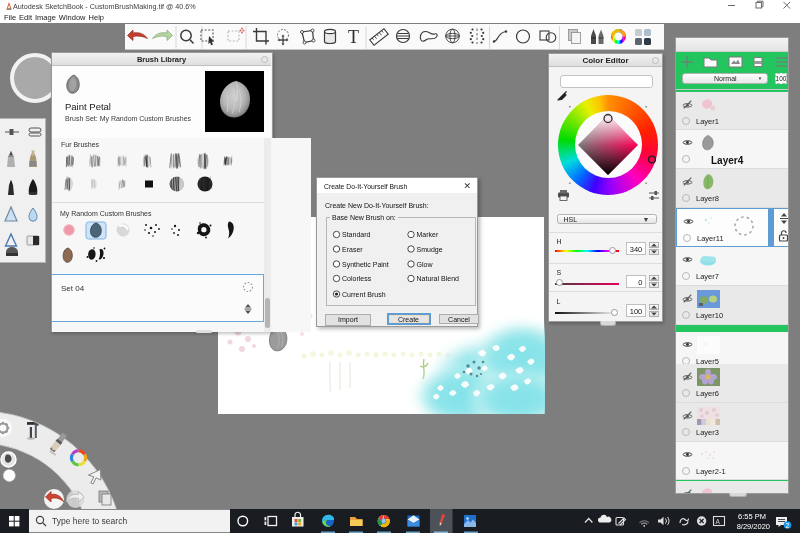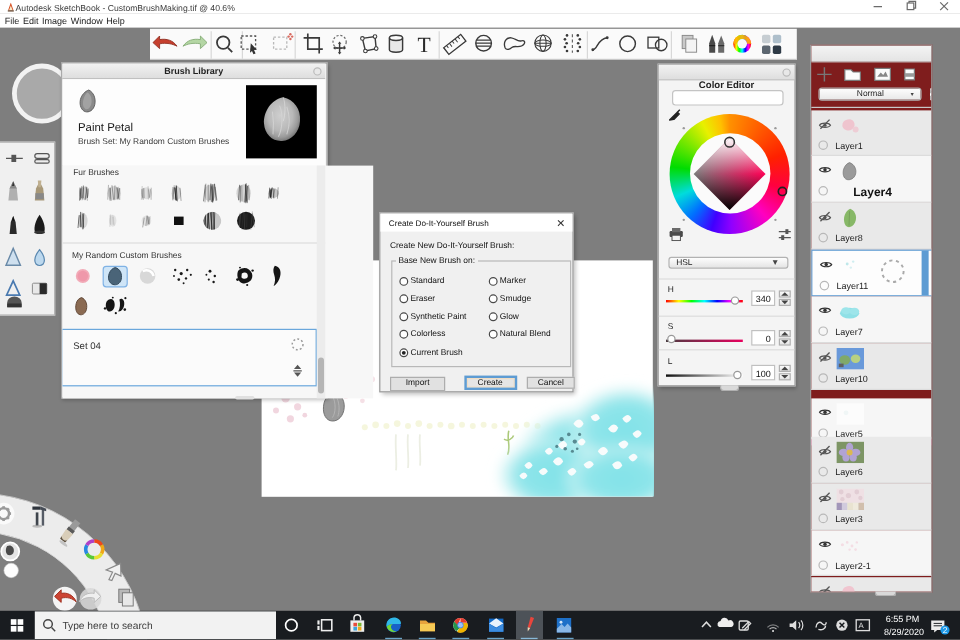--- a/index.html
+++ b/index.html
@@ -717,21 +717,21 @@
  <div class="abs" style="left:99.5px;top:67.5px;">Smudge</div>
  <div class="abs" style="left:99.5px;top:82.5px;">Glow</div>
  <div class="abs" style="left:99.5px;top:97px;">Natural Blend</div>
  <div class="abs" style="left:8px;top:136px;width:44px;height:10px;background:#e1e1e1;border:1px solid #adadad;text-align:center;line-height:10px;">Import</div>
  <div class="abs" style="left:69.5px;top:135px;width:44px;height:12px;background:#e5e5e5;border:2px solid #5e9cd3;box-shadow:inset 0 0 0 1px #f0ddc4;text-align:center;line-height:9px;box-sizing:border-box;">Create</div>
  <div class="abs" style="left:122px;top:136px;width:40px;height:10px;background:#e1e1e1;border:1px solid #adadad;text-align:center;line-height:10px;box-sizing:border-box;">Cancel</div>
 </div>
 
 <div class="abs" id="coloredit" style="left:548px;top:53px;width:115px;height:269px;background:#f4f4f4;border:1px solid #9a9a9a;box-sizing:border-box;box-shadow:1px 2px 3px rgba(0,0,0,0.22);">
  <div class="abs" style="left:0;top:0;width:113px;height:12px;background:linear-gradient(#f2f2f2,#dedede);border-bottom:1px solid #c0c0c0;">
-  <div style="text-align:center;font-size:8px;color:#222;padding-top:12px;font-weight:bold;">Color Editor</div>
+  <div style="text-align:center;font-size:8px;color:#222;padding-top:2px;font-weight:bold;">Color Editor</div>
   <div class="abs" style="right:3px;top:2.5px;width:7px;height:7px;border-radius:50%;background:#e8e8e8;border:1px solid #bbb;box-sizing:border-box;"></div>
  </div>
  <div class="abs" style="left:11px;top:21px;width:91px;height:11px;background:#fff;border:1px solid #c4c4c4;border-radius:3px;"></div>
  <svg class="abs" style="left:7px;top:36px" width="12" height="12" viewBox="0 0 12 12">
       <path d="M10.5 1.5 L8 4 M2 10 L4.5 7.5 L8.5 3.5 L10 5 L5.5 9.5 L2 10 Z" stroke="#222" stroke-width="1.2" fill="#222" stroke-linejoin="round"></path>
     </svg>
 
  <div class="abs" style="left:9px;top:40.6px;width:100px;height:100px;border-radius:50%;background:conic-gradient(from 0deg,#ff9100 0deg,#ff2000 70deg,#ff0040 105deg,#ff00c0 140deg,#9000ff 178deg,#4000ff 198deg,#0070ff 222deg,#00dcdc 247deg,#00dc00 277deg,#7ce800 307deg,#e8f000 332deg,#ffc000 350deg,#ff9100 360deg);"></div>
  <div class="abs" style="left:25.5px;top:57.1px;width:67px;height:67px;border-radius:50%;background:#fbfbfb;"></div>
  <svg class="abs" style="left:9px;top:40.6px" width="100" height="100" viewBox="0 0 100 100">
@@ -824,21 +824,21 @@
       </div>
   <div style="width:10px;height:6px;background:linear-gradient(#fcfcfc,#e2e2e2);border:1px solid #b0b0b0;box-sizing:border-box;margin-top:1px;">
         <svg style="display:block;margin:0 auto" width="8" height="4" viewBox="0 0 8 4">
           <path d="M4 3.5 L7 0.5 L1 0.5 Z" fill="#444"></path>
         </svg>
       </div>
  </div>
 </div>
 <div class="abs" style="left:600px;top:321px;width:16px;height:5px;background:#d9d9d9;border:1px solid #b0b0b0;border-top:none;border-radius:0 0 3px 3px;box-sizing:border-box;"></div>
 
-<div class="abs" id="layers" style="left:675px;top:37px;width:102px;height:457px;background:#7f1d1d;border:1px solid #9a9a9a;box-sizing:border-box;overflow:hidden;">
+<div class="abs" id="layers" style="left:675px;top:37px;width:114px;height:457px;background:#22c55e;border:1px solid #9a9a9a;box-sizing:border-box;overflow:hidden;">
  <div class="abs" style="left:0;top:0;width:123px;height:13px;background:linear-gradient(#f4f4f4,#e4e4e4);border-bottom:1px solid #cfcfcf;">
   <div class="abs" style="right:3px;top:3px;width:7px;height:7px;border-radius:50%;background:#e8e8e8;border:1px solid #bbb;box-sizing:border-box;"></div>
  </div>
  <svg class="abs" style="left:0;top:15px" width="118" height="18" viewBox="0 0 118 18">
   <g stroke="#777" stroke-width="1.2" fill="none">
    <line x1="5" y1="9" x2="17" y2="9"></line>
         <line x1="11" y1="3" x2="11" y2="15"></line>
   </g>
   <g stroke="#7a7a7a" stroke-width="1" fill="none">
    <path d="M28 5 L33 5 L35 7 L41 7 L41 14 L28 14 Z" fill="#fbfbfb"></path>

